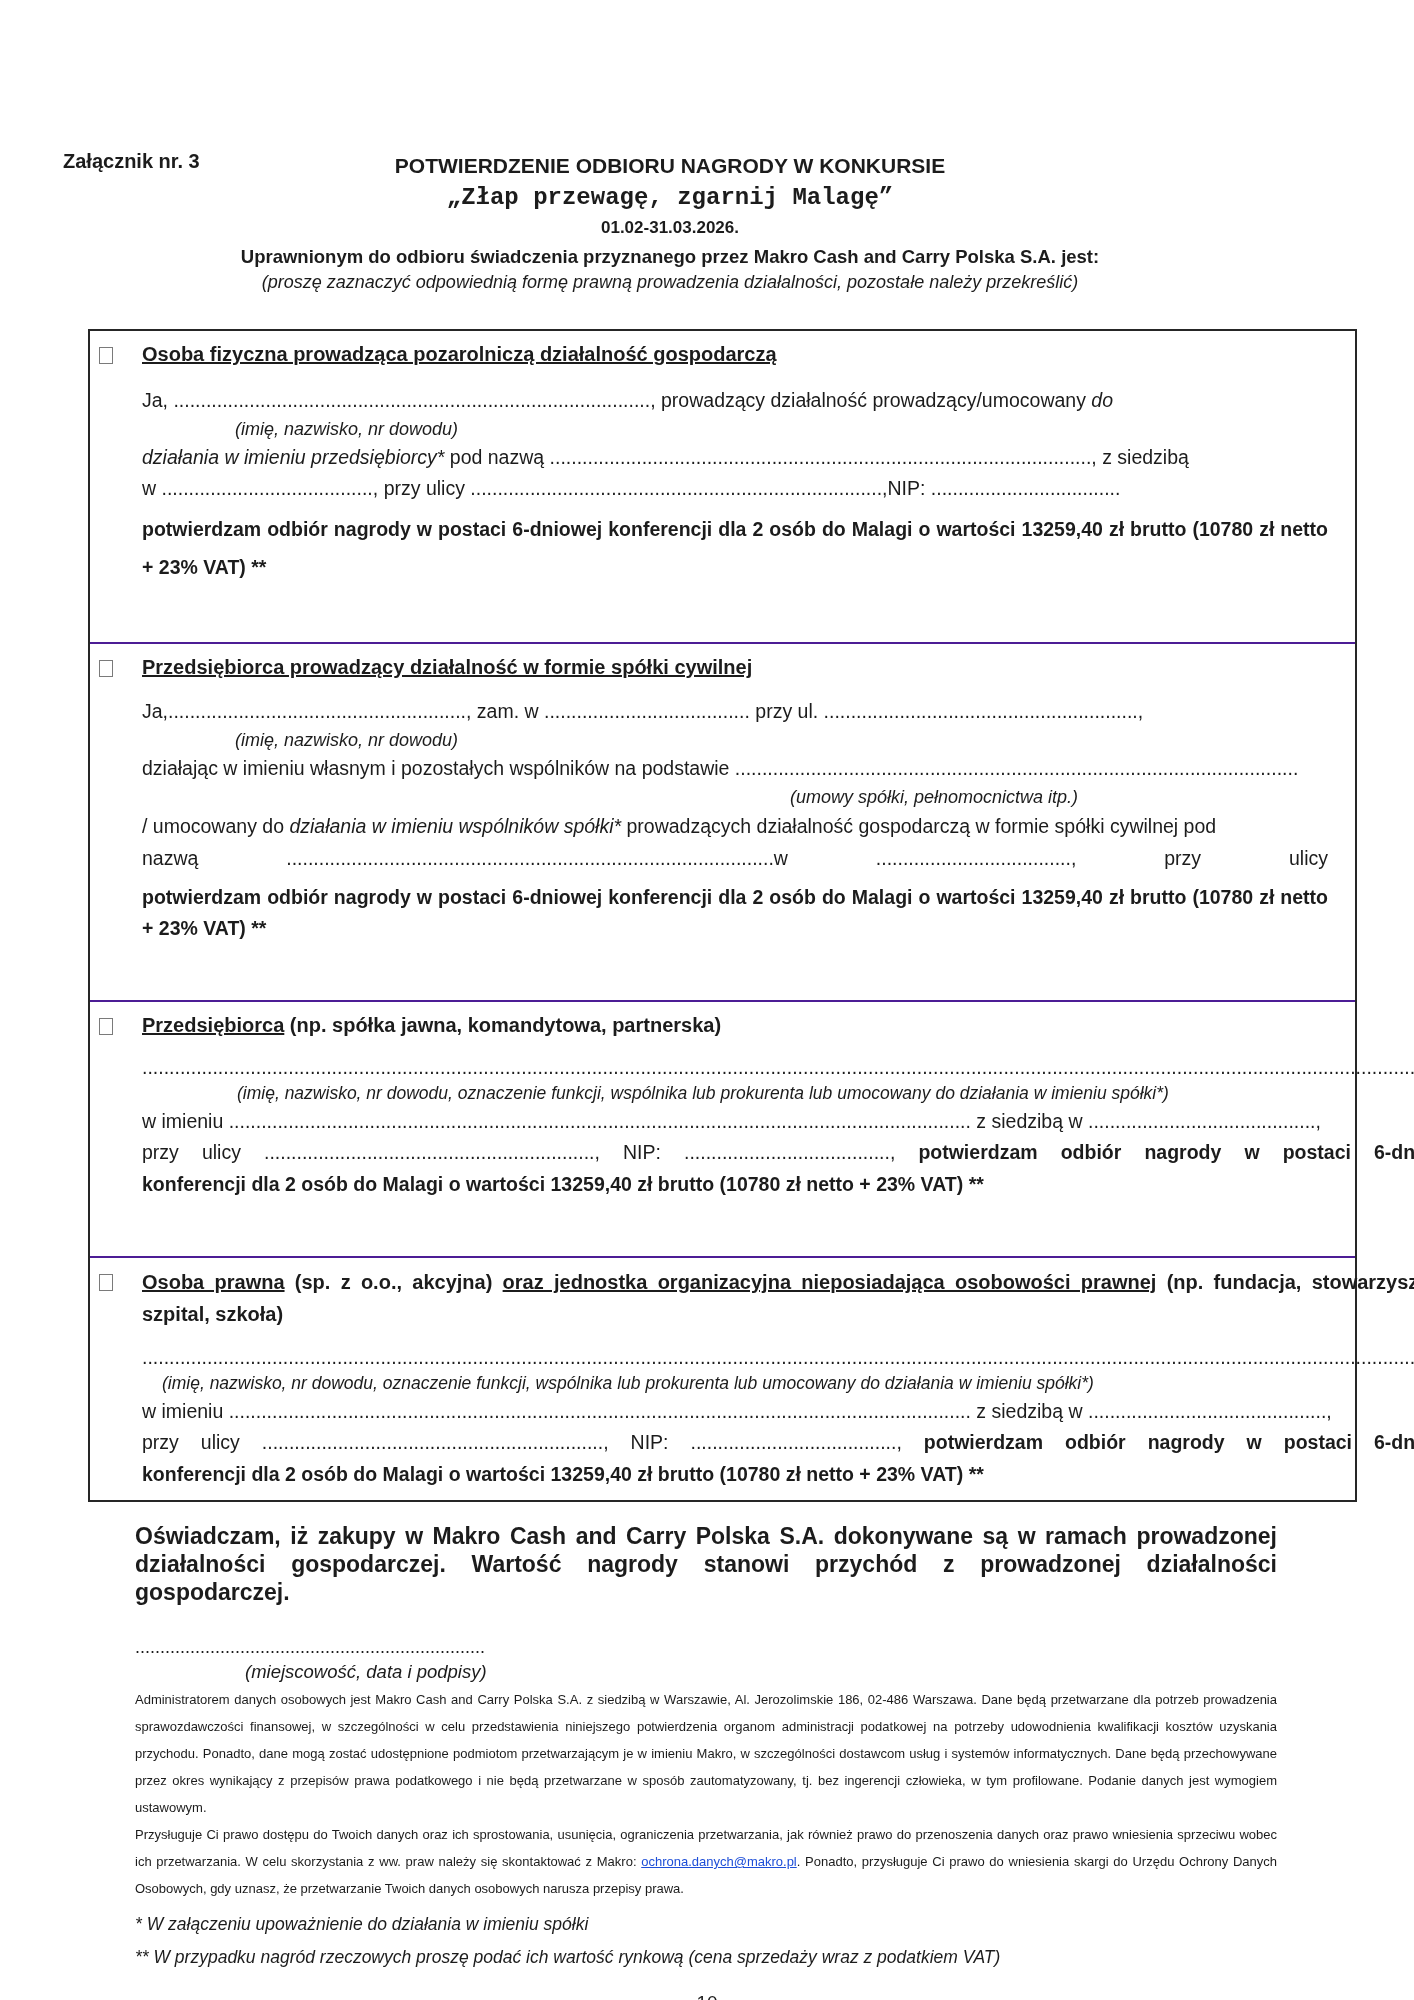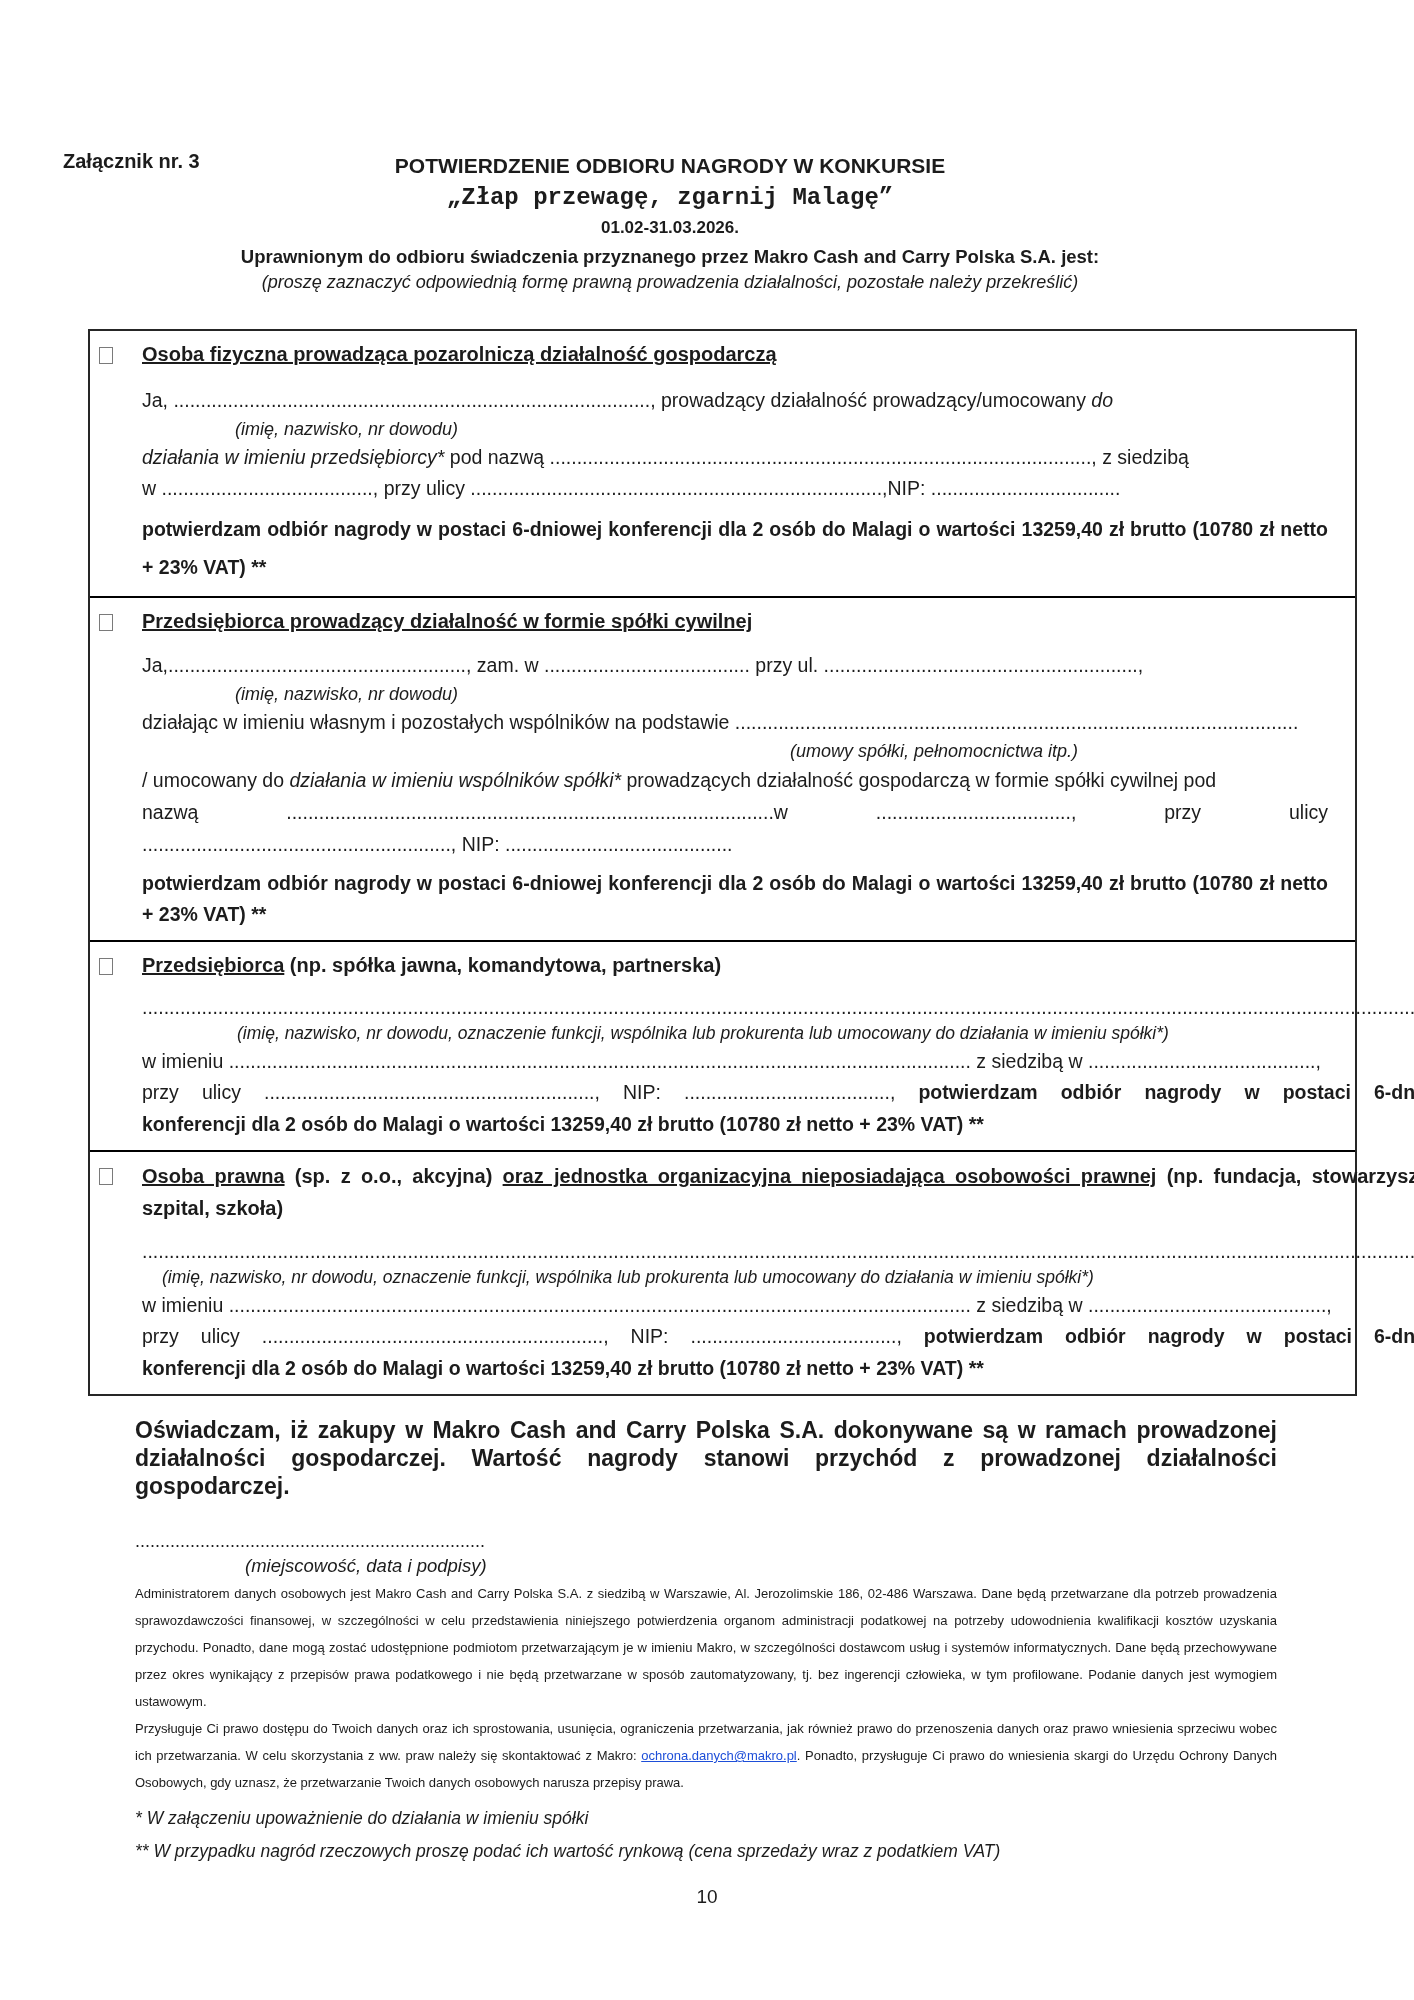--- a/index.html
+++ b/index.html
@@ -15,21 +15,21 @@
 
   .head { width:1270px; margin-left:35px; padding-top:150px; text-align:center; }
   .t1 { font-size:21px; line-height:32px; font-weight:bold; }
   .t2 { font-size:24px; line-height:31px; font-weight:bold;font-family:Liberation Mono, monospace; }
   .t3 { font-size:17px; line-height:30px; font-weight:bold; }
   .ib { font-size:18.5px; line-height:27px; font-weight:bold; }
   .ii { font-size:18px; line-height:25px; font-style:italic; }
 
   .box { margin:34px 0 0 88px; width:1269px; border:2px solid #262626; box-sizing:border-box; }
   .sec { display:flex; }
-  .sec + .sec { border-top:2px solid #000000; }
+  .sec + .sec { border-top:2px solid #4c1d95;margin-top:46px; }
   .cbcol { flex:none; width:52px; padding:16px 0 0 9px; box-sizing:border-box; }
   .cb { display:block; width:12px; height:15px; border:1.5px solid #7a7a7a; background:#fff; }
   .cont { flex:1; padding:8px 27px 10px 0; font-size:19.5px; }
 
   .hd { font-size:20px; line-height:30px; font-weight:bold; margin-bottom:16px; }
   .ln { line-height:31px; white-space:nowrap; overflow:hidden; }
   .lnw { line-height:31px; }
   .cap { font-style:italic; font-size:18px; line-height:26px; }
   .cap-ind { padding-left:93px; }
   .confirm { font-weight:bold; margin-top:6px; line-height:38px; text-align:justify; }
@@ -94,21 +94,20 @@
         <span class="cb"></span>
       </div>
       <div class="cont">
         <div class="hd u">Przedsiębiorca prowadzący działalność w formie spółki cywilnej</div>
         <div class="ln">Ja,......................................................., zam. w ...................................... przy ul. ..........................................................,</div>
         <div class="cap cap-ind">(imię, nazwisko, nr dowodu)</div>
         <div class="ln">działając w imieniu własnym i pozostałych wspólników na podstawie ........................................................................................................</div>
         <div class="cap cap2">(umowy spółki, pełnomocnictwa itp.)</div>
         <div class="lnw mid"><span>/ umocowany do </span><span class="it">działania w imieniu wspólników spółki*</span><span> prowadzących działalność gospodarczą w formie spółki cywilnej pod</span></div>
         <div class="lnw mid jl">nazwą ..........................................................................................w ...................................., przy ulicy</div>
-        <div class="lnw mid">........................................................., NIP: ..........................................</div>
         <div class="confirm">potwierdzam odbiór nagrody w postaci 6-dniowej konferencji dla 2 osób do Malagi o wartości 13259,40 zł brutto (10780 zł netto + 23% VAT) **</div>
       </div>
     </div>
 
     <div class="sec sec3">
       <div class="cbcol">
         <span class="cb"></span>
       </div>
       <div class="cont">
         <div class="hd"><span class="u">Przedsiębiorca</span><span> (np. spółka jawna, komandytowa, partnerska)</span></div>

